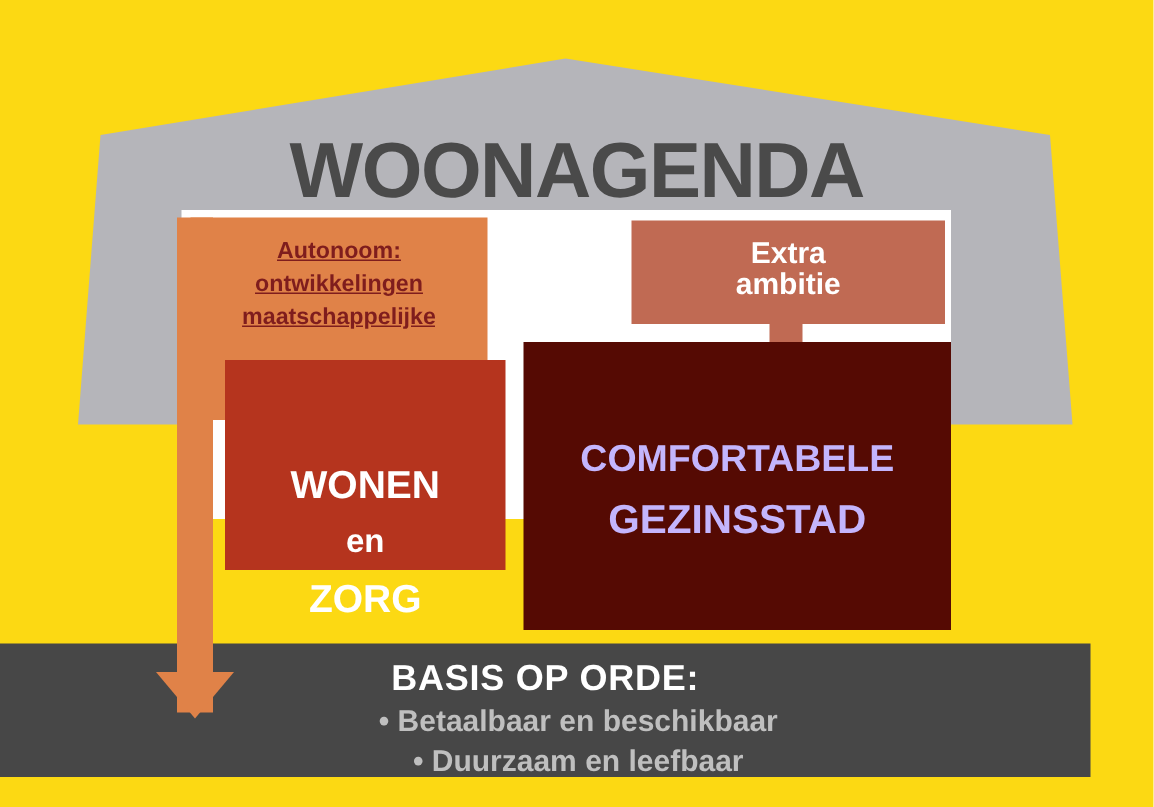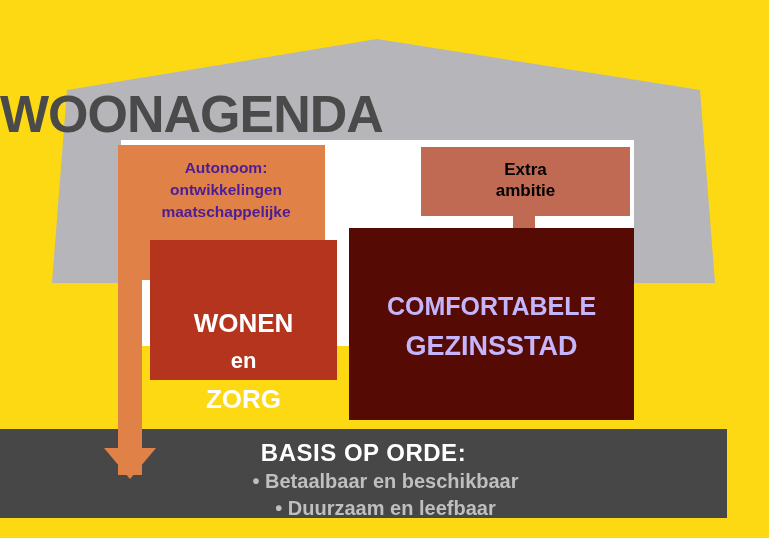--- a/index.html
+++ b/index.html
@@ -40,26 +40,27 @@
     left: 127px;
     top: 145px;
     width: 198px;
     height: 135px;
     background: #E08248;
     box-sizing: border-box;
     padding-top: 12px;
     text-align: center;
   }
   .autonoom-text {
-    color: #4c1d95;
+    color: #7f1d1d;
     font-size: 15.5px;
     font-weight: bold;
     line-height: 22px;
     display: block;
     letter-spacing: 0px;
+    text-decoration: underline;
   }
 
   
   .long-arrow-shaft {
     position: absolute;
     left: 118px;
     top: 145px;
     width: 24px;
     height: 330px;
     background: #E08248;
@@ -99,22 +100,22 @@
     left: 421px;
     top: 147px;
     width: 209px;
     height: 69px;
     background: #C06A53;
     box-sizing: border-box;
     padding-top: 12px;
     text-align: center;
   }
   .extra-text {
-    color: #000000;
-    font-size: 17px;
+    color: #ffffff;
+    font-size: 20px;
     font-weight: bold;
     line-height: 21px;
     display: block;
   }
 
   
   .extra-arrow-shaft {
     position: absolute;
     left: 513px;
     top: 214px;
@@ -210,21 +211,21 @@
 </style>
 </head>
 <body>
 
 <div id="canvas">
 
   <svg class="house" viewBox="0 0 769 538" xmlns="http://www.w3.org/2000/svg">
     <polygon points="377,39 700,90 715,283 52,283 67,90" fill="#B5B5BA"></polygon>
   </svg>
 
-  <div style="position:absolute; left:0; top:84px; width:769px; ">
+  <div style="position:absolute; left:0; top:84px; width:769px; text-align:center;">
     <span style="color:#4A4A4A; font-size:52px; font-weight:bold; letter-spacing:-1px;">WOONAGENDA</span>
   </div>
 
   <div class="white-panel"></div>
 
   <div class="long-arrow-shaft"></div>
   <div class="long-arrow-head"></div>
 
   <div class="autonoom-box">
     <span class="autonoom-text">Autonoom:</span>

